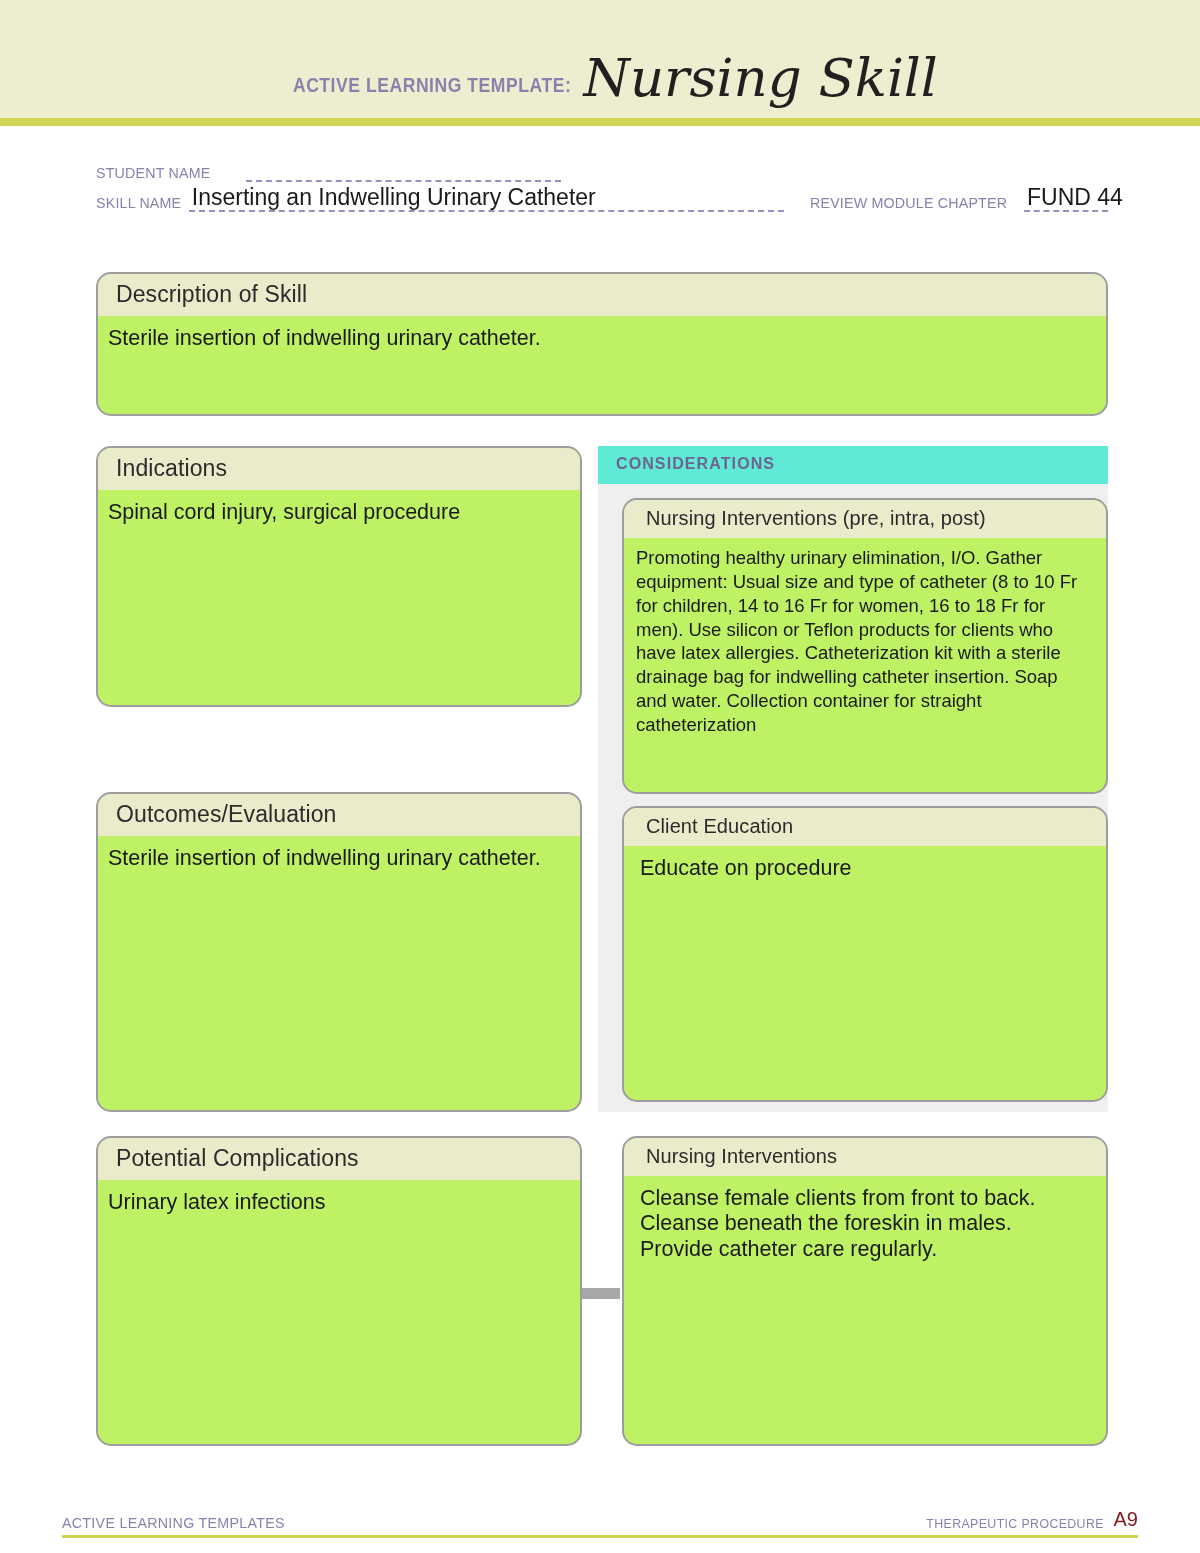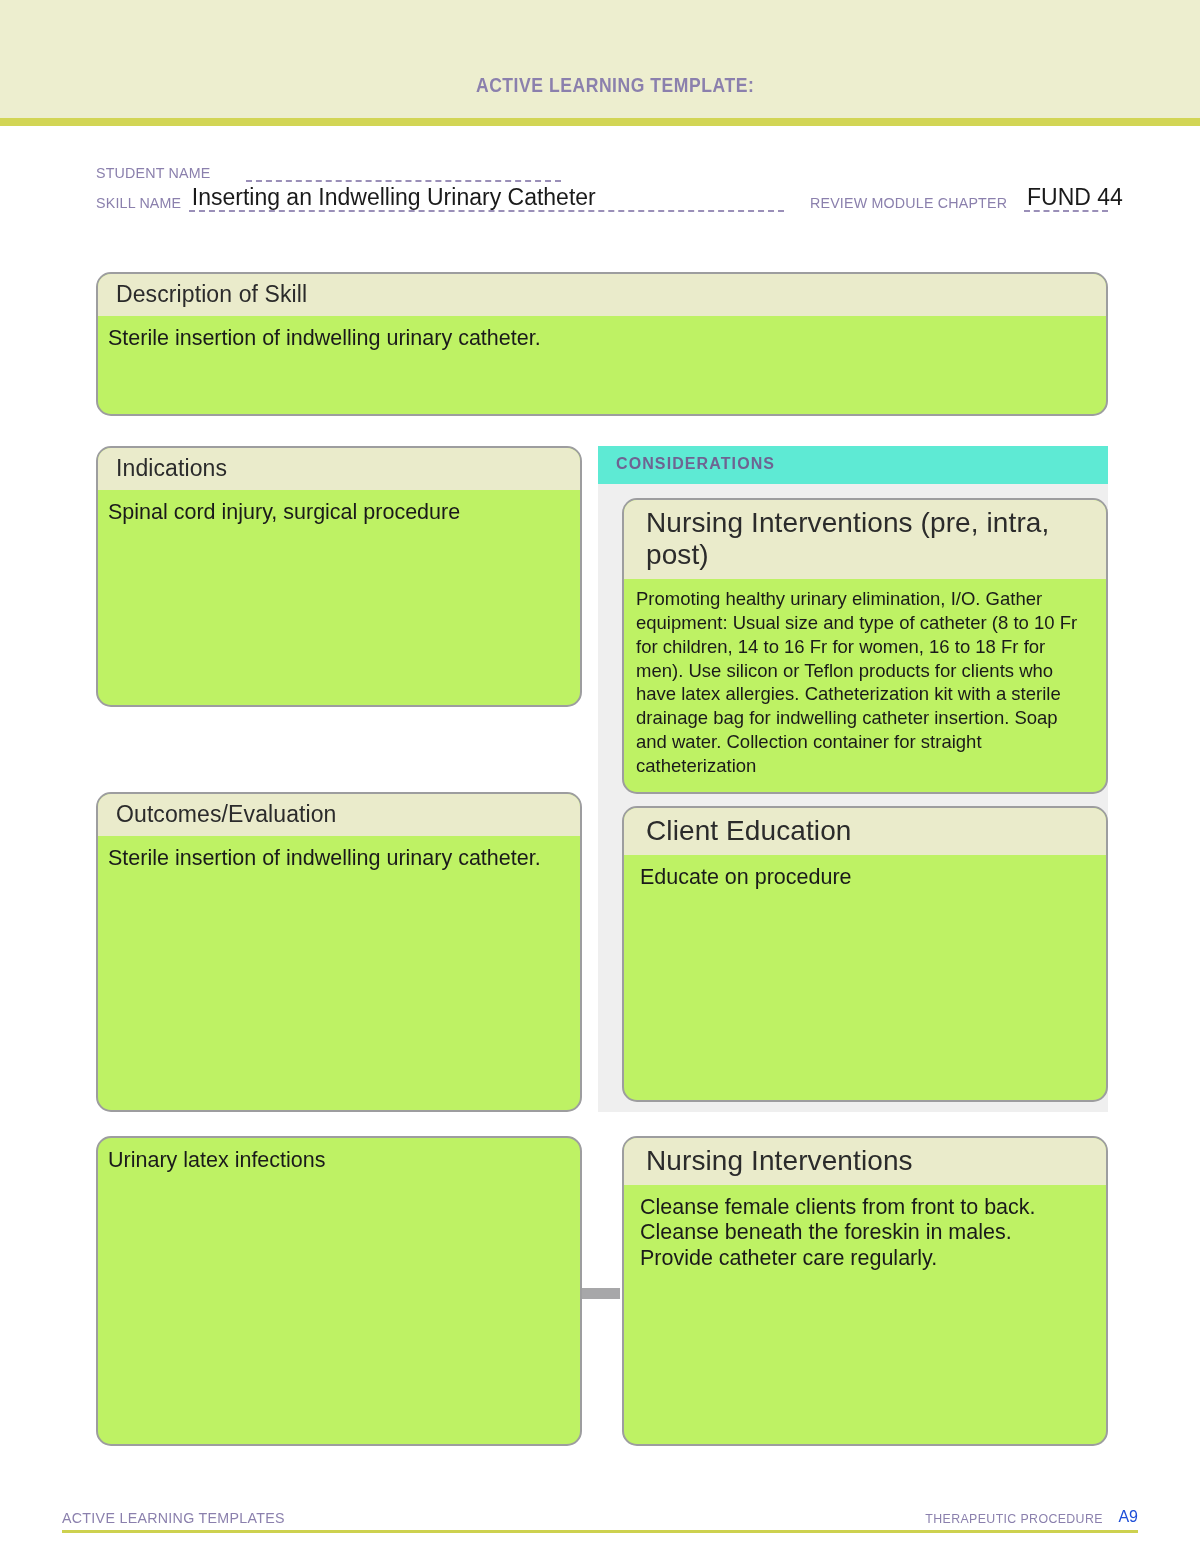--- a/index.html
+++ b/index.html
@@ -118,21 +118,21 @@
   .card-head {
     background: #eaebcb;
     box-sizing: border-box;
     padding: 7px 0 8px 18px;
     font-size: 23px;
     color: #2b2b2b;
     letter-spacing: 0.1px;
     font-family: "Liberation Sans", sans-serif;
   }
   .card-head.small {
-    font-size: 28px;
+    font-size: 20px;
     padding-left: 22px;
   }
   .card-body {
     box-sizing: border-box;
     padding: 10px 14px 10px 10px;
     font-size: 21.5px;
     line-height: 1.18;
     color: #1a1a1a;
     white-space: pre-line;
   }
@@ -194,32 +194,33 @@
   }
   .footer-right {
     font-size: 13px;
     letter-spacing: 0.4px;
     color: #8b80ad;
     transform: scaleX(0.95);
     transform-origin: right bottom;
     white-space: nowrap;
   }
   .footer-page {
-    font-size: 16px;
-    color: #1d4ed8;
-    margin-left: 16px;
+    font-size: 20px;
+    color: #7f1d1d;
+    margin-left: 10px;
   }
 </style>
 </head>
 <body>
 
 <div class="header-band"></div>
 <div class="header-rule"></div>
 <div class="header-inner">
   <span class="alt-label">ACTIVE LEARNING TEMPLATE:</span>
+  <span class="alt-title">Nursing Skill</span>
 </div>
 
 <div class="namelines">
 
   <div class="nl-row">
     <span class="nl-label">STUDENT NAME</span>
     <span class="nl-spacer"></span>
     <span class="nl-fill fixed-student">
       <span class="nl-value"></span>
     </span>
@@ -264,20 +265,21 @@
 </div>
 
 <div class="card" style="left:622px; top:806px; width:486px; height:296px;">
   <div class="card-head small">Client Education</div>
   <div class="card-body" style="padding-left:16px;">Educate on procedure</div>
 </div>
 
 <div class="connector"></div>
 
 <div class="card" style="left:96px; top:1136px; width:486px; height:310px;">
+  <div class="card-head">Potential Complications</div>
   <div class="card-body">Urinary latex infections</div>
 </div>
 
 <div class="card" style="left:622px; top:1136px; width:486px; height:310px;">
   <div class="card-head small">Nursing Interventions</div>
   <div class="card-body" style="padding-left:16px;">Cleanse female clients from front to back.
 Cleanse beneath the foreskin in males.
 Provide catheter care regularly.</div>
 </div>
 

